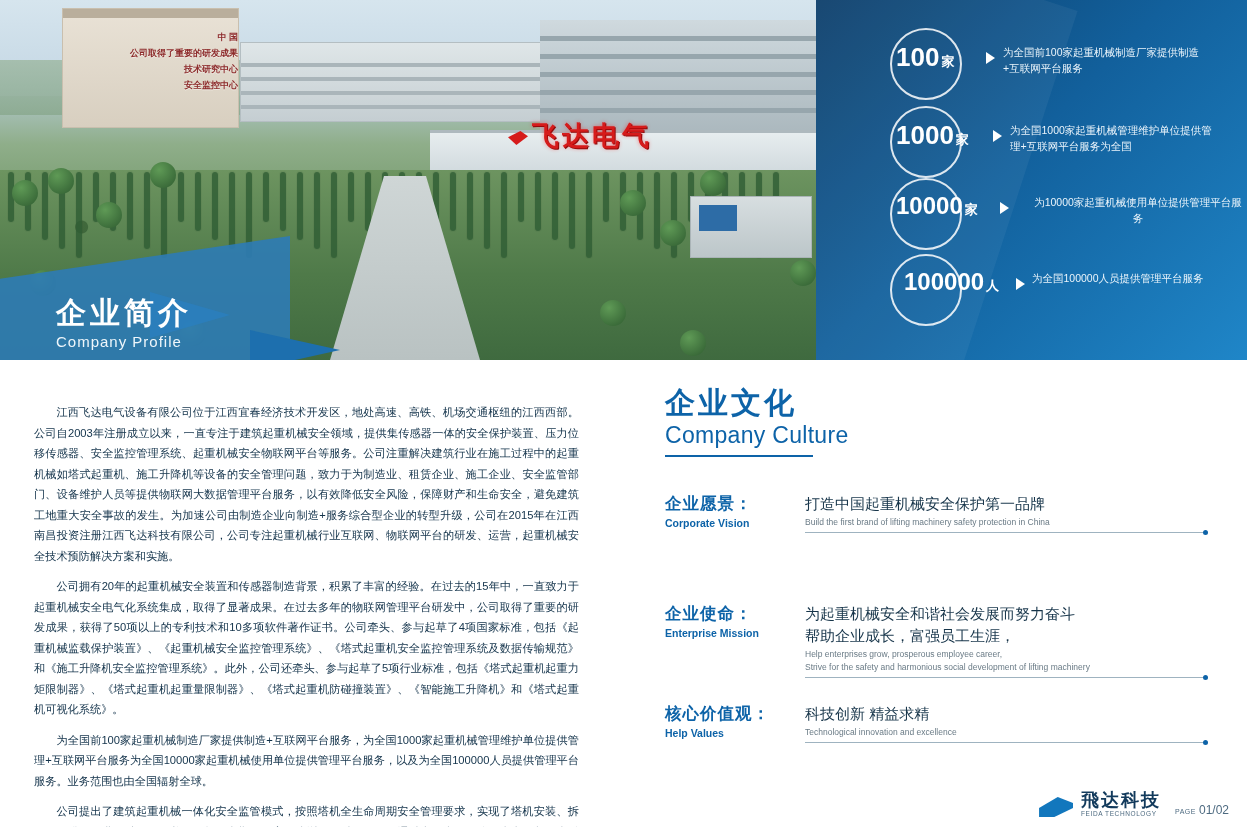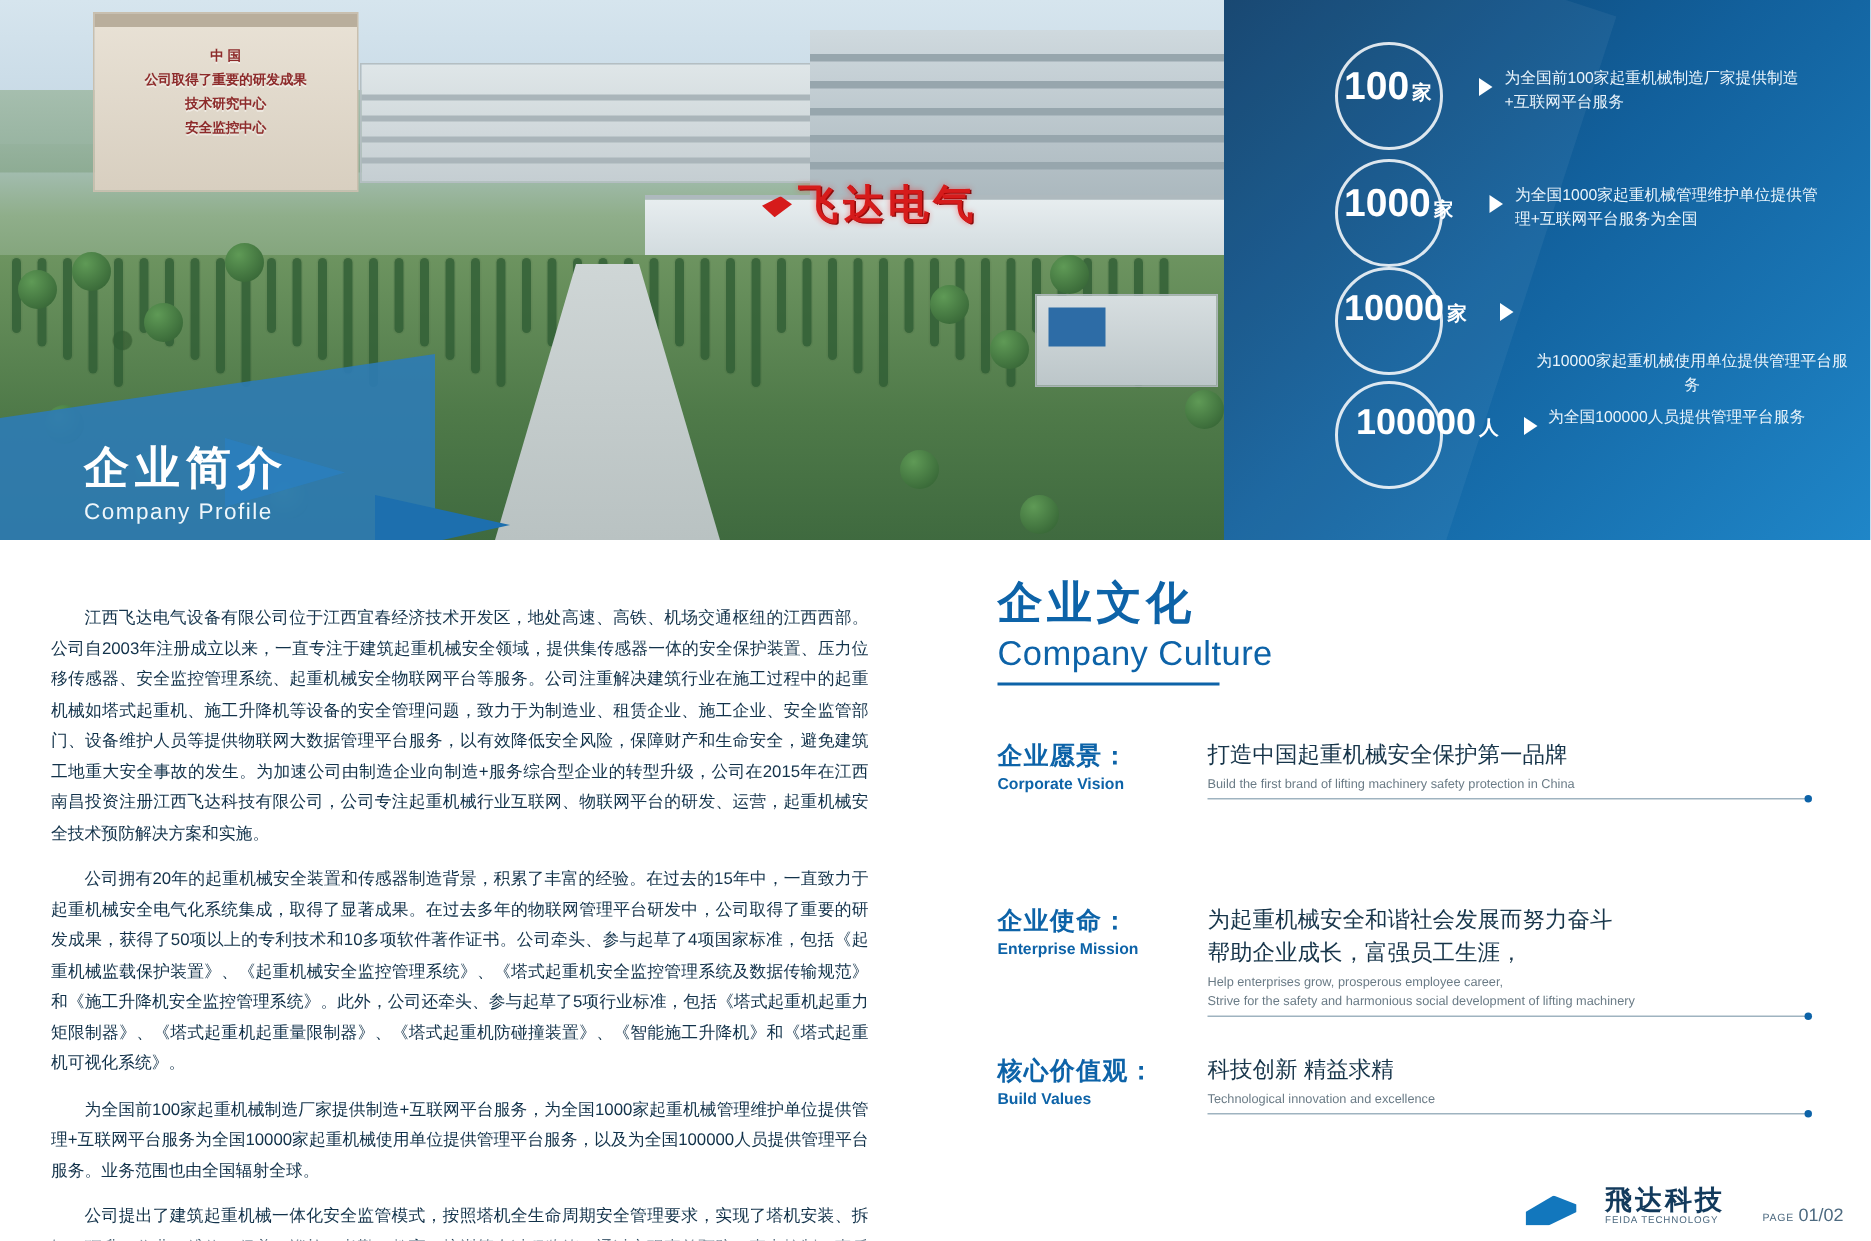--- a/index.html
+++ b/index.html
@@ -23,21 +23,21 @@
   .hill{position:absolute;left:0;top:60px;width:100%;height:55px;
     background:linear-gradient(to bottom,#9fb9a4,#8aa98f);opacity:.85;}
   .bldg-left{
     position:absolute;left:62px;top:8px;width:175px;height:118px;
     background:linear-gradient(to bottom,#e9e2d6,#d8cfc0);
     border:1px solid #c9bfae;
   }
   .bldg-left .roofbar{position:absolute;left:0;top:0;width:100%;height:9px;background:#b9ae9c;}
   .bldg-left .txt{
     position:absolute;left:0;right:0;top:20px;
-    text-align:center;color:#8d2b2b;font-size:9px;line-height:16px;font-weight:bold;
+    text-align:right;color:#8d2b2b;font-size:9px;line-height:16px;font-weight:bold;
     text-shadow:0 1px 0 rgba(255,255,255,.5);
   }
   .bldg-mid{
     position:absolute;left:240px;top:42px;width:300px;height:78px;
     background:linear-gradient(to bottom,#dfe6e8,#c5ced2);border:1px solid #b4bec2;
   }
   .bldg-mid:after{
     content:"";position:absolute;left:0;top:20px;width:100%;height:4px;background:#aab5ba;
     box-shadow:0 14px 0 #aab5ba,0 28px 0 #aab5ba,0 42px 0 #aab5ba;
   }
@@ -166,21 +166,21 @@
   .cul-en{font-size:8.5px;color:#6a7b86;line-height:12px;margin-top:1px;}
   .cul-line{
     position:relative;margin-top:4px;height:1px;background:#9fb3c0;width:400px;
   }
   .cul-line:after{
     content:"";position:absolute;right:-3px;top:-2px;width:5px;height:5px;border-radius:50%;
     background:#0d63a8;
   }
 
   
-  .footer{position:absolute;right:18px;bottom:10px;display:flex;align-items:flex-end;gap:19px;}
+  .footer{position:absolute;right:18px;bottom:10px;display:flex;align-items:flex-end;gap:8px;}
   .f-mark{
     width:34px;height:20px;background:#1277bd;
     clip-path:polygon(0 55%,55% 0,100% 30%,100% 55%,45% 100%,0 100%);
   }
   .f-cn{font-size:18px;font-weight:bold;color:#123a5c;letter-spacing:2px;line-height:20px;}
   .f-en{font-size:6.5px;color:#4d6a80;letter-spacing:.6px;}
   .f-page{font-size:12px;color:#4d6a80;margin-left:6px;}
   .f-page small{font-size:7px;letter-spacing:.5px;margin-right:3px;}
 </style>
 </head>
@@ -304,21 +304,21 @@
       <div class="stat-row" style="top: 100px;">
         <div class="stat-ring"></div>
         <div class="stat-num"><span>1000</span><span class="unit">家</span></div>
         <div class="stat-arrow" style="left: 177px;"></div>
         <div class="stat-text" style="left: 194px;">为全国1000家起重机械管理维护单位提供管理+互联网平台服务为全国</div>
       </div>
       <div class="stat-row" style="top: 172px; text-align: center;">
         <div class="stat-ring"></div>
         <div class="stat-num" style="font-size: 24px;"><span>10000</span><span class="unit">家</span></div>
         <div class="stat-arrow" style="left: 184px;"></div>
-        <div class="stat-text" style="left: 207px; margin-top: 39px;">为10000家起重机械使用单位提供管理平台服务</div>
+        <div class="stat-text" style="left: 217px;">为10000家起重机械使用单位提供管理平台服务</div>
       </div>
       <div class="stat-row" style="top: 248px;">
         <div class="stat-ring"></div>
         <div class="stat-num" style="font-size: 24px; left: 88px; text-align: center;"><span>100000</span><span class="unit">人</span></div>
         <div class="stat-arrow" style="left: 200px;"></div>
         <div class="stat-text" style="left: 216px;">为全国100000人员提供管理平台服务</div>
       </div>
     </div>
 
   <div class="body-col" id="body-col">
@@ -359,21 +359,21 @@
             <div>
               <div class="cul-en">Help enterprises grow, prosperous employee career,</div>
               <div class="cul-en">Strive for the safety and harmonious social development of lifting machinery</div>
             </div>
             <div class="cul-line"></div>
           </div>
         </div>
         <div class="cul-item" style="top: 318px;">
           <div class="cul-label">
             <div class="cn">核心价值观：</div>
-            <div class="en">Build Values</div>
+            <div class="en">Help Values</div>
           </div>
           <div class="cul-body">
             <div class="cul-cn">科技创新  精益求精</div>
             <div>
               <div class="cul-en">Technological innovation and excellence</div>
             </div>
             <div class="cul-line"></div>
           </div>
         </div>
       </div>

